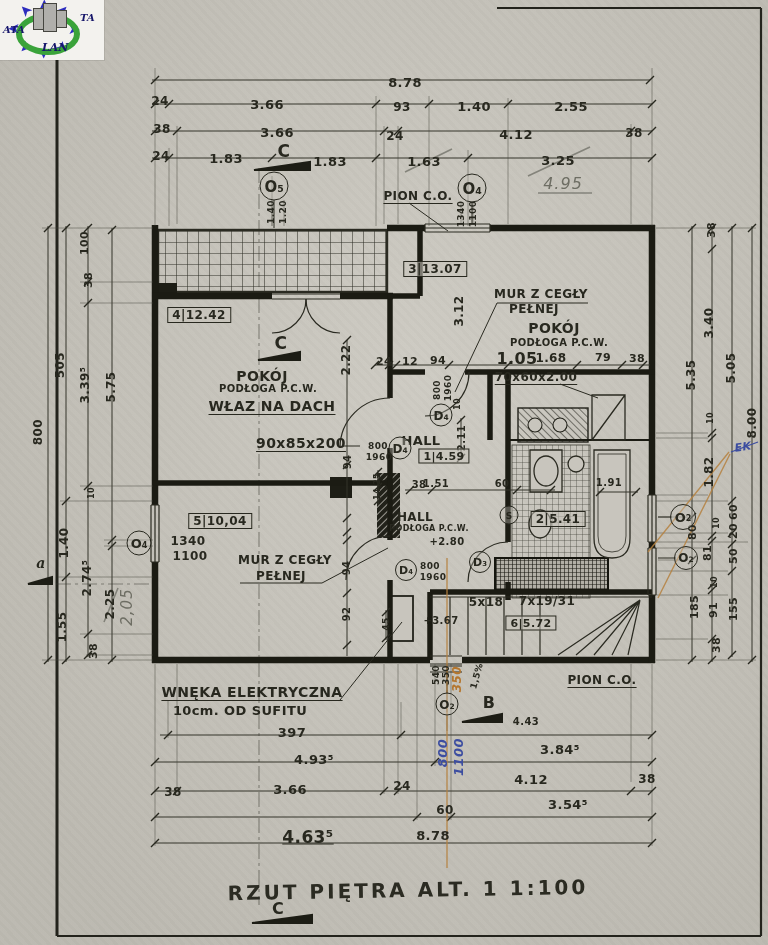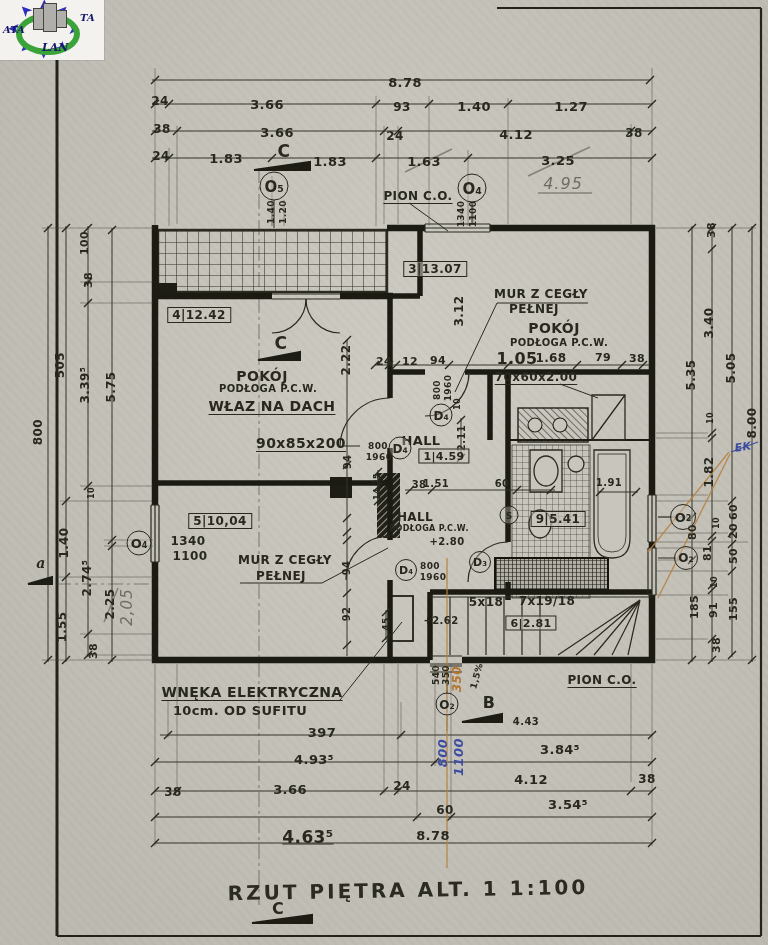--- a/index.html
+++ b/index.html
@@ -184,21 +184,21 @@
   <path d="M405 172 L452 149 M528 176 L590 147 M538 193 H592 M104 622 L118 588" stroke="#73736a" stroke-width="1.6" fill="none" opacity=".8"></path>
   <path d="M731 452 L758 442" stroke="#3c4da0" stroke-width="1.3" fill="none"></path>
 </svg>
 
 <div id="ann">
       <span class="lbl" style="left: 405px; top: 82px; font-size: 13px; transform: translate(-50%, -50%) rotate(0deg);">8.78</span>
       <span class="lbl" style="left: 160px; top: 101px; font-size: 12px; transform: translate(-50%, -50%) rotate(0deg);">24</span>
       <span class="lbl" style="left: 267px; top: 104px; font-size: 13px; transform: translate(-50%, -50%) rotate(0deg);">3.66</span>
       <span class="lbl" style="left: 402px; top: 107px; font-size: 12px; transform: translate(-50%, -50%) rotate(0deg);">93</span>
       <span class="lbl" style="left: 474px; top: 106px; font-size: 13px; transform: translate(-50%, -50%) rotate(0deg);">1.40</span>
-      <span class="lbl" style="left: 571px; top: 106px; font-size: 13px; transform: translate(-50%, -50%) rotate(0deg);">1.27</span>
+      <span class="lbl" style="left: 571px; top: 106px; font-size: 13px; transform: translate(-50%, -50%) rotate(0deg);">2.55</span>
       <span class="lbl" style="left: 162px; top: 129px; font-size: 12px; transform: translate(-50%, -50%) rotate(0deg);">38</span>
       <span class="lbl" style="left: 277px; top: 132px; font-size: 13px; transform: translate(-50%, -50%) rotate(0deg);">3.66</span>
       <span class="lbl" style="left: 395px; top: 136px; font-size: 12px; transform: translate(-50%, -50%) rotate(0deg);">24</span>
       <span class="lbl" style="left: 516px; top: 134px; font-size: 13px; transform: translate(-50%, -50%) rotate(0deg);">4.12</span>
       <span class="lbl" style="left: 634px; top: 133px; font-size: 12px; transform: translate(-50%, -50%) rotate(0deg);">38</span>
       <span class="lbl" style="left: 161px; top: 156px; font-size: 12px; transform: translate(-50%, -50%) rotate(0deg);">24</span>
       <span class="lbl" style="left: 226px; top: 158px; font-size: 13px; transform: translate(-50%, -50%) rotate(0deg);">1.83</span>
       <span class="lbl" style="left: 284px; top: 151px; font-size: 17px; transform: translate(-50%, -50%) rotate(0deg); font-weight: 800;">C</span>
       <span class="lbl" style="left: 330px; top: 161px; font-size: 13px; transform: translate(-50%, -50%) rotate(0deg);">1.83</span>
       <span class="lbl" style="left: 424px; top: 161px; font-size: 13px; transform: translate(-50%, -50%) rotate(0deg);">1.63</span>
@@ -252,37 +252,37 @@
       <span class="lbl" style="left: 190px; top: 556px; font-size: 12px; transform: translate(-50%, -50%) rotate(0deg);">1100</span>
       <span class="lbl" style="left: 285px; top: 560px; font-size: 12px; transform: translate(-50%, -50%) rotate(0deg);">MUR Z CEGŁY</span>
       <span class="lbl" style="left: 281px; top: 576px; font-size: 12px; transform: translate(-50%, -50%) rotate(0deg);">PEŁNEJ</span>
       <span class="lbl ul" style="left: 252px; top: 692px; font-size: 14px; transform: translate(-50%, -50%) rotate(0deg);">WNĘKA ELEKTRYCZNA</span>
       <span class="lbl" style="left: 240px; top: 710px; font-size: 13px; transform: translate(-50%, -50%) rotate(0deg); text-align: center;">10cm. OD SUFITU</span>
       <span class="lbl" style="left: 415px; top: 517px; font-size: 12px; transform: translate(-50%, -50%) rotate(0deg);">HALL</span>
       <span class="lbl" style="left: 429px; top: 529px; font-size: 8px; transform: translate(-50%, -50%) rotate(0deg);">PODŁOGA P.C.W.</span>
       <span class="lbl" style="left: 447px; top: 542px; font-size: 10px; transform: translate(-50%, -50%) rotate(0deg);">+2.80</span>
       <span class="lbl" style="left: 430px; top: 566px; font-size: 9px; transform: translate(-50%, -50%) rotate(0deg);">800</span>
       <span class="lbl" style="left: 433px; top: 577px; font-size: 9px; transform: translate(-50%, -50%) rotate(0deg);">1960</span>
-      <span class="lbl bx" style="left: 558px; top: 519px; font-size: 12px; transform: translate(-50%, -50%) rotate(0deg);">9|5.41</span>
+      <span class="lbl bx" style="left: 558px; top: 519px; font-size: 12px; transform: translate(-50%, -50%) rotate(0deg);">2|5.41</span>
       <span class="lbl" style="left: 609px; top: 483px; font-size: 10px; transform: translate(-50%, -50%) rotate(0deg);">1.91</span>
-      <span class="lbl" style="left: 441px; top: 621px; font-size: 10px; transform: translate(-50%, -50%) rotate(0deg);">+2.62</span>
+      <span class="lbl" style="left: 441px; top: 621px; font-size: 10px; transform: translate(-50%, -50%) rotate(0deg);">+3.67</span>
       <span class="lbl" style="left: 486px; top: 602px; font-size: 12px; transform: translate(-50%, -50%) rotate(0deg);">5x18</span>
-      <span class="lbl" style="left: 547px; top: 601px; font-size: 12px; transform: translate(-50%, -50%) rotate(0deg);">7x19/18</span>
-      <span class="lbl bx" style="left: 531px; top: 623px; font-size: 11px; transform: translate(-50%, -50%) rotate(0deg);">6|2.81</span>
+      <span class="lbl" style="left: 547px; top: 601px; font-size: 12px; transform: translate(-50%, -50%) rotate(0deg);">7x19/31</span>
+      <span class="lbl bx" style="left: 531px; top: 623px; font-size: 11px; transform: translate(-50%, -50%) rotate(0deg);">6|5.72</span>
       <span class="lbl ul" style="left: 602px; top: 680px; font-size: 12px; transform: translate(-50%, -50%) rotate(0deg);">PION C.O.</span>
       <span class="lbl" style="left: 489px; top: 703px; font-size: 16px; transform: translate(-50%, -50%) rotate(0deg); font-weight: 800;">B</span>
       <span class="lbl" style="left: 477px; top: 676px; font-size: 9px; transform: translate(-50%, -50%) rotate(-75deg);">1,5%</span>
       <span class="lbl" style="left: 436px; top: 675px; font-size: 9px; transform: translate(-50%, -50%) rotate(-90deg);">540</span>
       <span class="lbl" style="left: 446px; top: 675px; font-size: 9px; transform: translate(-50%, -50%) rotate(-90deg);">350</span>
       <span class="lbl or" style="left: 457px; top: 679px; font-size: 12px; transform: translate(-50%, -50%) rotate(-90deg);">350</span>
       <span class="lbl bl" style="left: 442px; top: 753px; font-size: 13px; transform: translate(-50%, -50%) rotate(-90deg);">800</span>
       <span class="lbl bl" style="left: 458px; top: 757px; font-size: 13px; transform: translate(-50%, -50%) rotate(-90deg);">1100</span>
       <span class="lbl bl" style="left: 743px; top: 447px; font-size: 11px; transform: translate(-50%, -50%) rotate(-8deg);">EK</span>
       <span class="lbl" style="left: 526px; top: 722px; font-size: 10px; transform: translate(-50%, -50%) rotate(0deg);">4.43</span>
-      <span class="lbl" style="left: 292px; top: 732px; font-size: 13px; transform: translate(-50%, -50%) rotate(0deg); margin-left: 30px;">397</span>
+      <span class="lbl" style="left: 292px; top: 732px; font-size: 13px; transform: translate(-50%, -50%) rotate(0deg);">397</span>
       <span class="lbl" style="left: 314px; top: 759px; font-size: 13px; transform: translate(-50%, -50%) rotate(0deg);">4.93⁵</span>
       <span class="lbl" style="left: 560px; top: 749px; font-size: 13px; transform: translate(-50%, -50%) rotate(0deg);">3.84⁵</span>
       <span class="lbl" style="left: 173px; top: 792px; font-size: 12px; transform: translate(-50%, -50%) rotate(0deg);">38</span>
       <span class="lbl" style="left: 290px; top: 789px; font-size: 13px; transform: translate(-50%, -50%) rotate(0deg);">3.66</span>
       <span class="lbl" style="left: 402px; top: 786px; font-size: 12px; transform: translate(-50%, -50%) rotate(0deg);">24</span>
       <span class="lbl" style="left: 531px; top: 779px; font-size: 13px; transform: translate(-50%, -50%) rotate(0deg);">4.12</span>
       <span class="lbl" style="left: 647px; top: 779px; font-size: 12px; transform: translate(-50%, -50%) rotate(0deg);">38</span>
       <span class="lbl" style="left: 308px; top: 837px; font-size: 17px; transform: translate(-50%, -50%) rotate(0deg); text-decoration: underline;">4.63⁵</span>
       <span class="lbl" style="left: 445px; top: 810px; font-size: 12px; transform: translate(-50%, -50%) rotate(0deg);">60</span>
       <span class="lbl" style="left: 568px; top: 804px; font-size: 13px; transform: translate(-50%, -50%) rotate(0deg);">3.54⁵</span>

